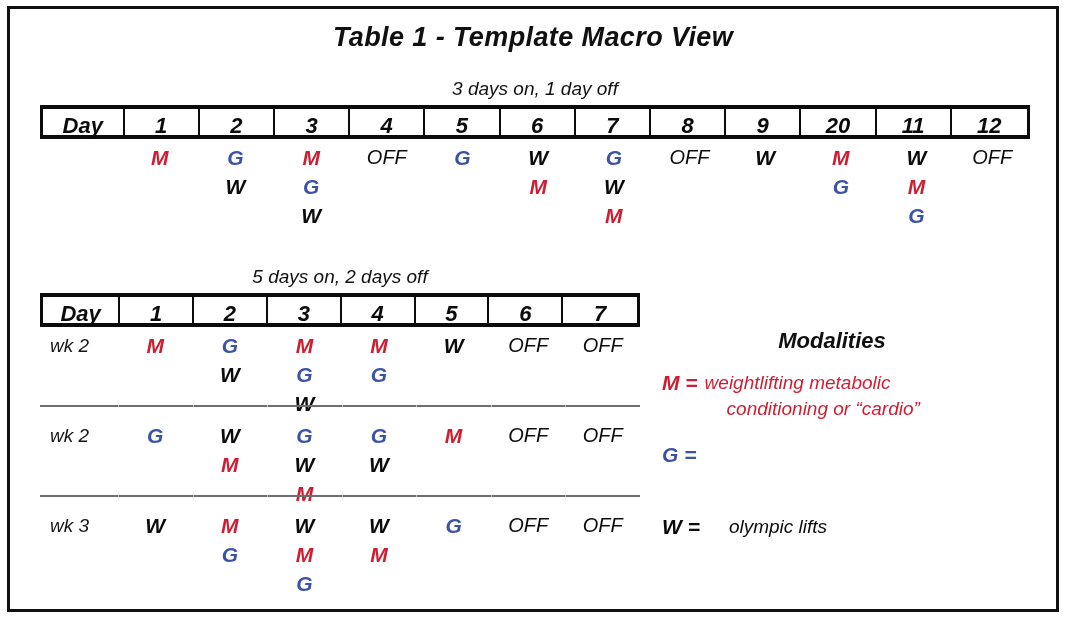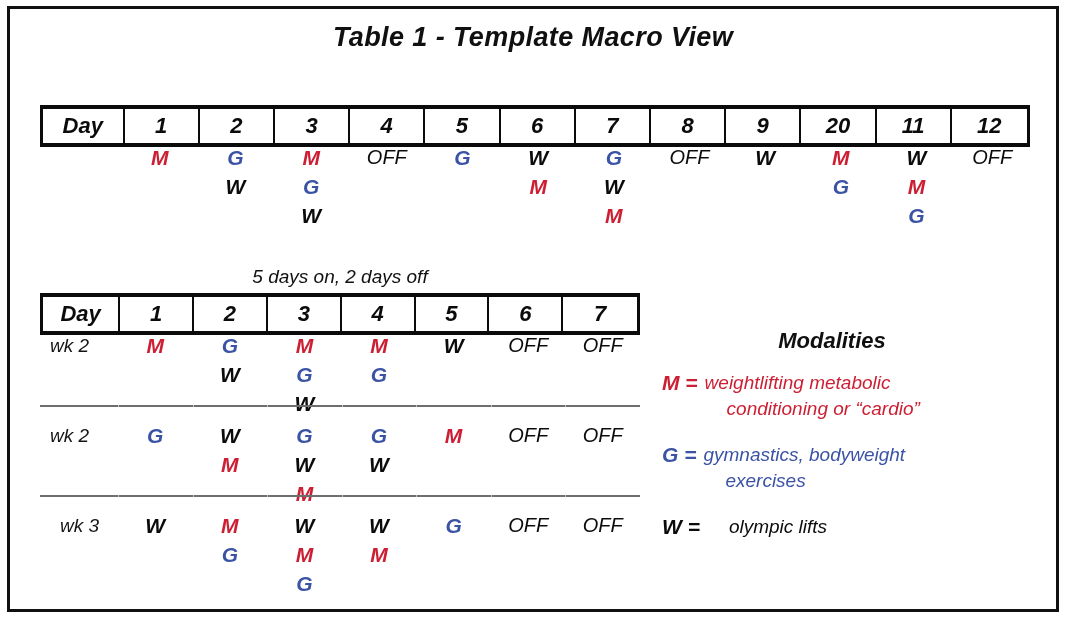--- a/index.html
+++ b/index.html
@@ -65,21 +65,21 @@
     border-right: 3px solid #0b0b0b;
     background: #ffffff;
   }
   .hdr-cell {
     box-sizing: border-box;
     border-right: 2px solid #0b0b0b;
     text-align: center;
     font-weight: bold;
     font-size: 22px;
     line-height: 34px;
-    height: 34px;
+    height: 26px;
     color: #0b0b0b;
   }
   .hdr-cell:last-child { border-right: none; }
 
   
   .body-row {
     position: absolute;
     box-sizing: border-box;
   }
   .cell {
@@ -155,20 +155,21 @@
   .legend-text .l2 { display: block; padding-left: 22px; }
 </style>
 </head>
 <body>
 
 <div id="page">
   <div class="frame"></div>
 
   <div class="title">Table 1 - Template Macro View</div>
 
+  <div class="caption" id="cap1" style="left: 40px; top: 78px; width: 990px;">3 days on, 1 day off</div>
   <div class="hdr-row" id="hdr1" style="left: 40px; top: 105px; width: 990px;">
       <div class="hdr-cell" style="width: 82px;">Day</div>
       <div class="hdr-cell" style="width: 75.6667px;">1</div>
       <div class="hdr-cell" style="width: 75.6667px;">2</div>
       <div class="hdr-cell" style="width: 75.6667px;">3</div>
       <div class="hdr-cell" style="width: 75.6667px;">4</div>
       <div class="hdr-cell" style="width: 75.6667px;">5</div>
       <div class="hdr-cell" style="width: 75.6667px;">6</div>
       <div class="hdr-cell" style="width: 75.6667px;">7</div>
       <div class="hdr-cell" style="width: 75.6667px;">8</div>
@@ -193,21 +194,20 @@
   <div id="body2"></div>
 
   <div class="legend-title" id="legtitle" style="left: 662px; top: 328px; width: 340px;">Modalities</div>
   <div id="legend">
       <div class="legend-item" style="left: 662px; top: 370px; width: 380px; color: rgb(204, 31, 51);">
         <span class="legend-key" style="color: rgb(204, 31, 51);">M =</span>
         <span class="legend-text" style="color: rgb(204, 31, 51);"><span>weightlifting metabolic</span><span class="l2">conditioning or “cardio”</span></span>
       </div>
       <div class="legend-item" style="left: 662px; top: 442px; width: 380px; color: rgb(59, 83, 164);">
         <span class="legend-key" style="color: rgb(59, 83, 164);">G =</span>
-        <span class="legend-text" style="color: rgb(59, 83, 164);"><span>gymnastics, bodyweight</span><span class="l2">exercises</span></span>
       </div>
       <div class="legend-item" style="left: 662px; top: 514px; width: 380px; color: rgb(11, 11, 11);">
         <span class="legend-key" style="color: rgb(11, 11, 11);">W =</span>
         <span class="legend-text" style="color: rgb(11, 11, 11);"><span class="l2">olympic lifts</span></span>
       </div>
     </div>
 <div class="body-row" style="left: 40px; top: 143px; width: 990px; height: 86px;">
       <div class="cell" style="left: 82px; width: 75.6667px;">
         <span class="sym" style="color: rgb(204, 31, 51);">M</span>
       </div>
@@ -320,21 +320,21 @@
     </div>
     <div class="sep" style="left: 40px; top: 495px; width: 600px; background: rgb(110, 110, 110);"></div>
     <div class="sep-tick" style="left: 118px; top: 495px;"></div>
     <div class="sep-tick" style="left: 192.571px; top: 495px;"></div>
     <div class="sep-tick" style="left: 267.143px; top: 495px;"></div>
     <div class="sep-tick" style="left: 341.714px; top: 495px;"></div>
     <div class="sep-tick" style="left: 416.286px; top: 495px;"></div>
     <div class="sep-tick" style="left: 490.857px; top: 495px;"></div>
     <div class="sep-tick" style="left: 565.429px; top: 495px;"></div>
     <div class="body-row" style="left: 40px; top: 511px; width: 600px; height: 86px;">
-      <div class="wklabel" style="left: 10px; margin-left: 10px;">wk 3</div>
+      <div class="wklabel" style="left: 10px;">wk 3</div>
       <div class="cell" style="left: 78px; width: 74.5714px;">
         <span class="sym" style="color: rgb(11, 11, 11);">W</span>
       </div>
       <div class="cell" style="left: 152.571px; width: 74.5714px;">
         <span class="sym" style="color: rgb(204, 31, 51);">M</span>
         <span class="sym" style="color: rgb(59, 83, 164);">G</span>
       </div>
       <div class="cell" style="left: 227.143px; width: 74.5714px;">
         <span class="sym" style="color: rgb(11, 11, 11);">W</span>
         <span class="sym" style="color: rgb(204, 31, 51);">M</span>

